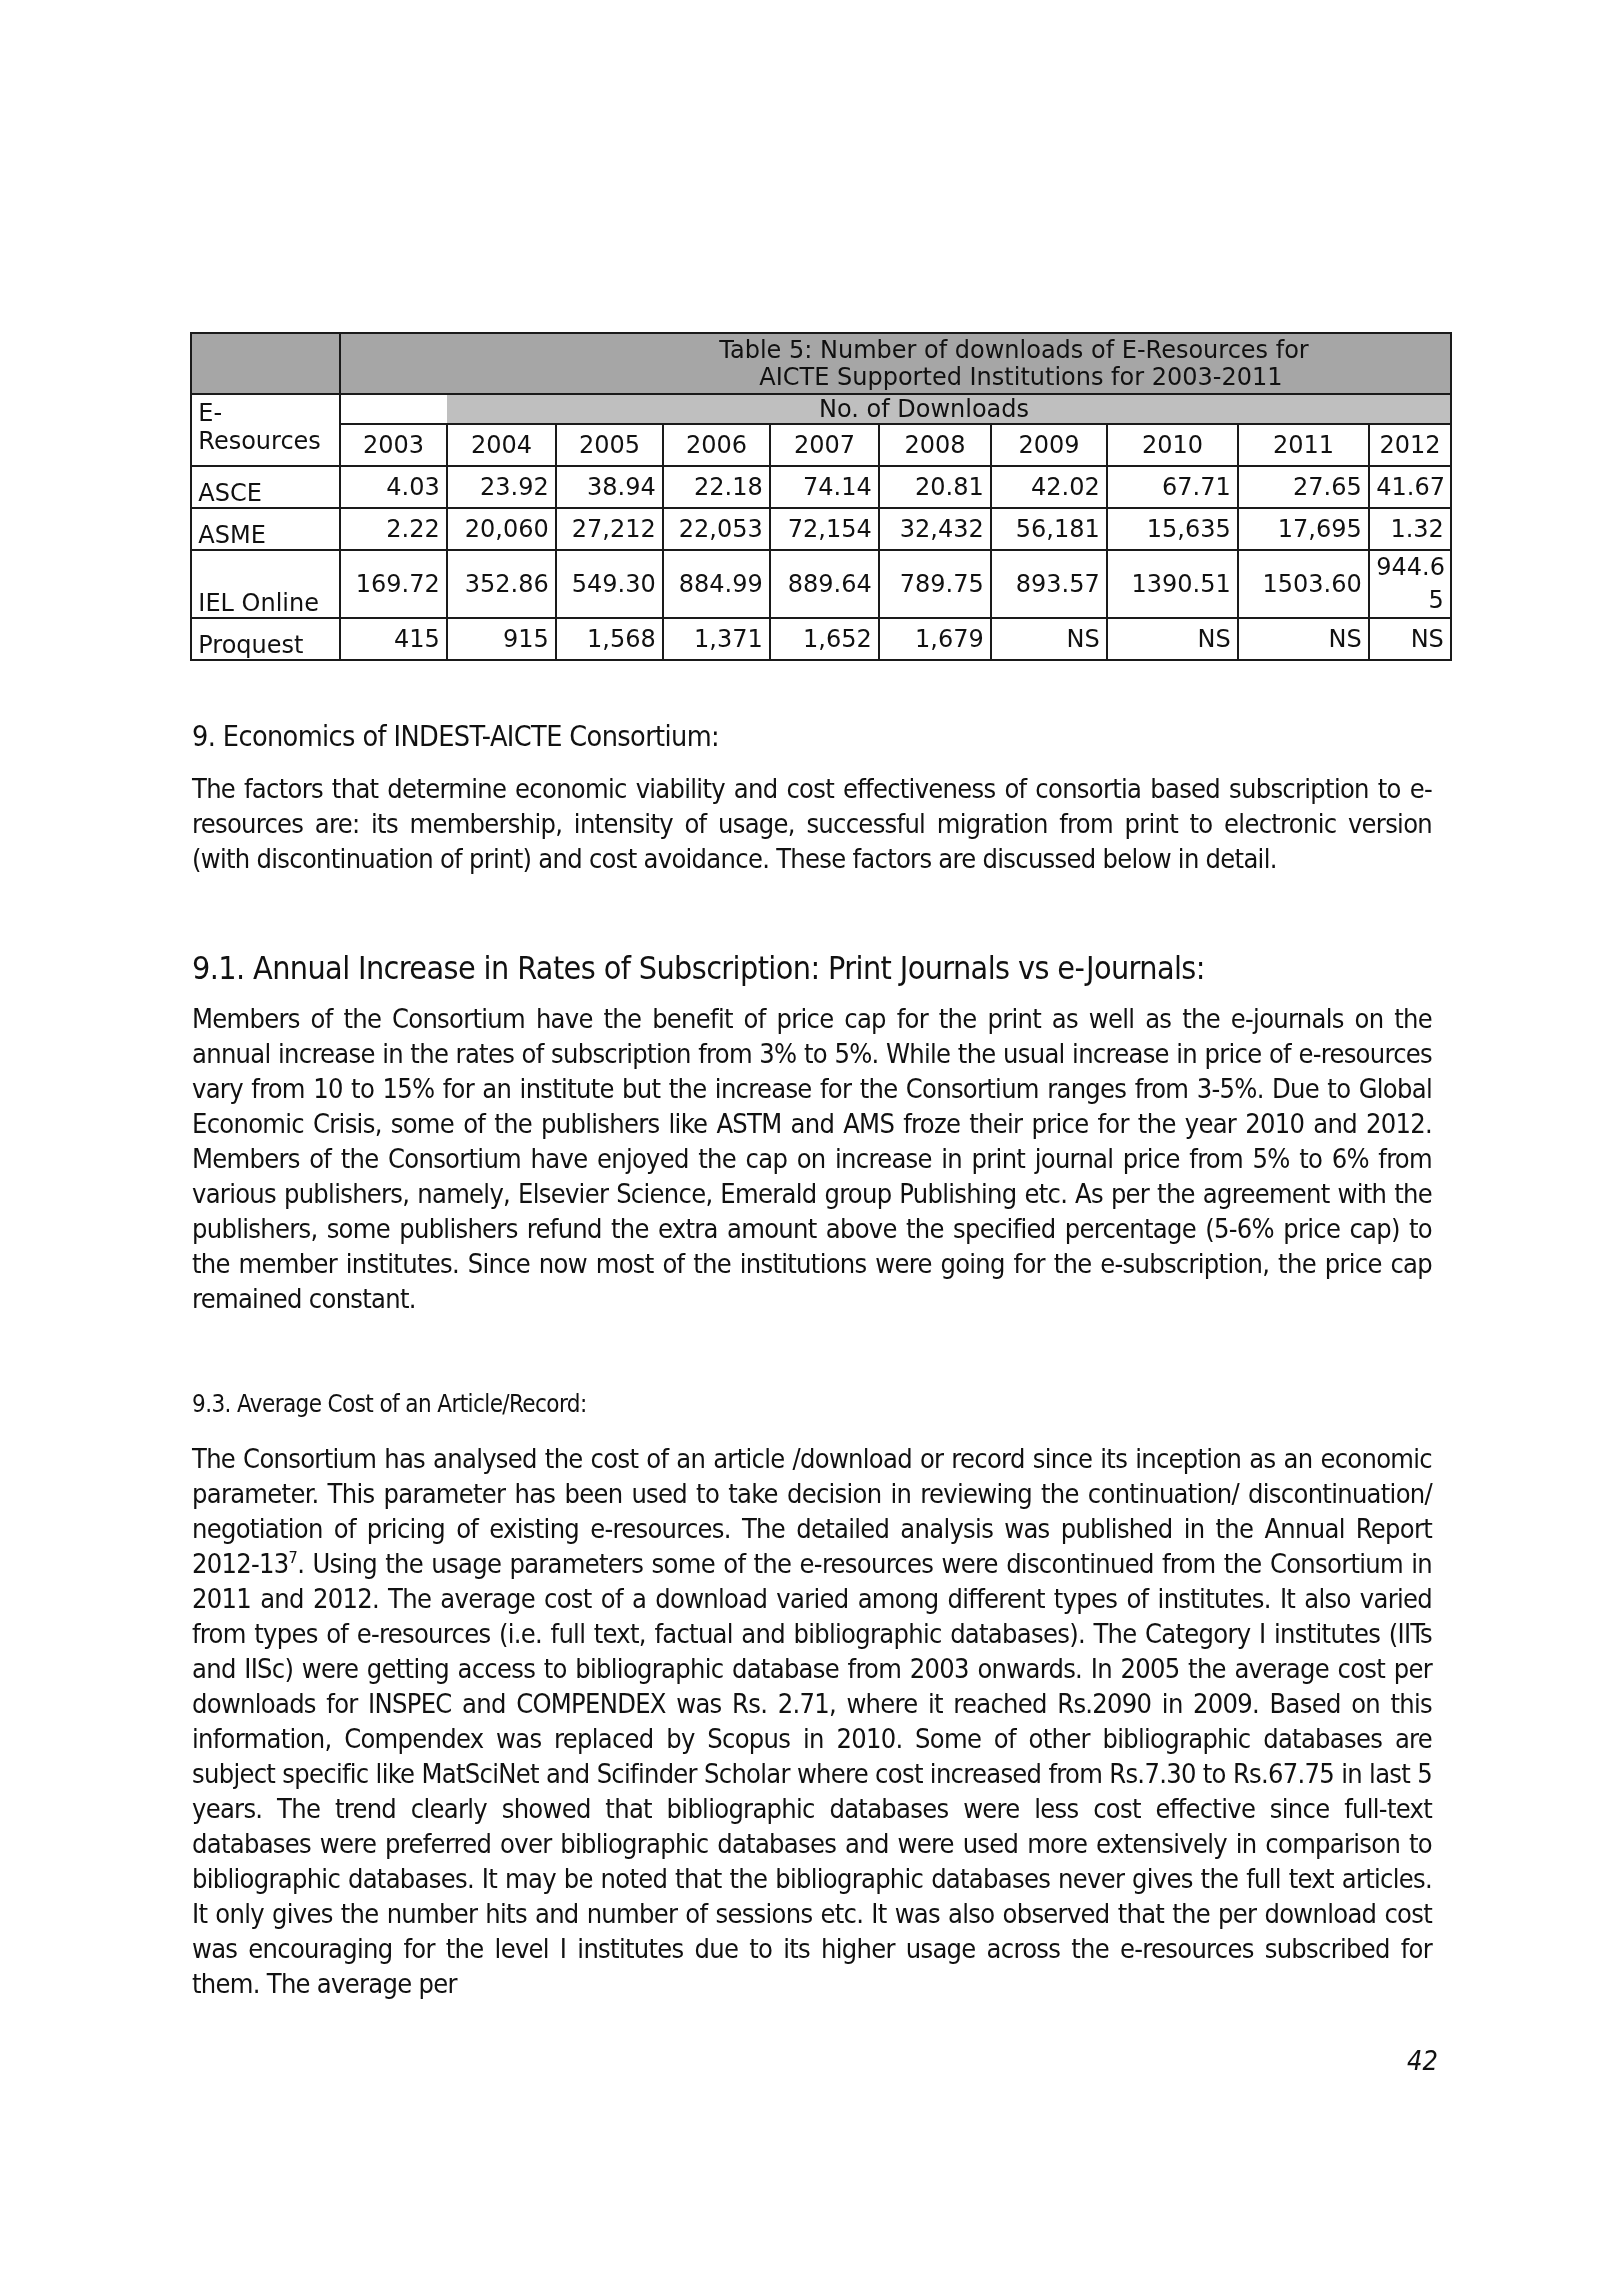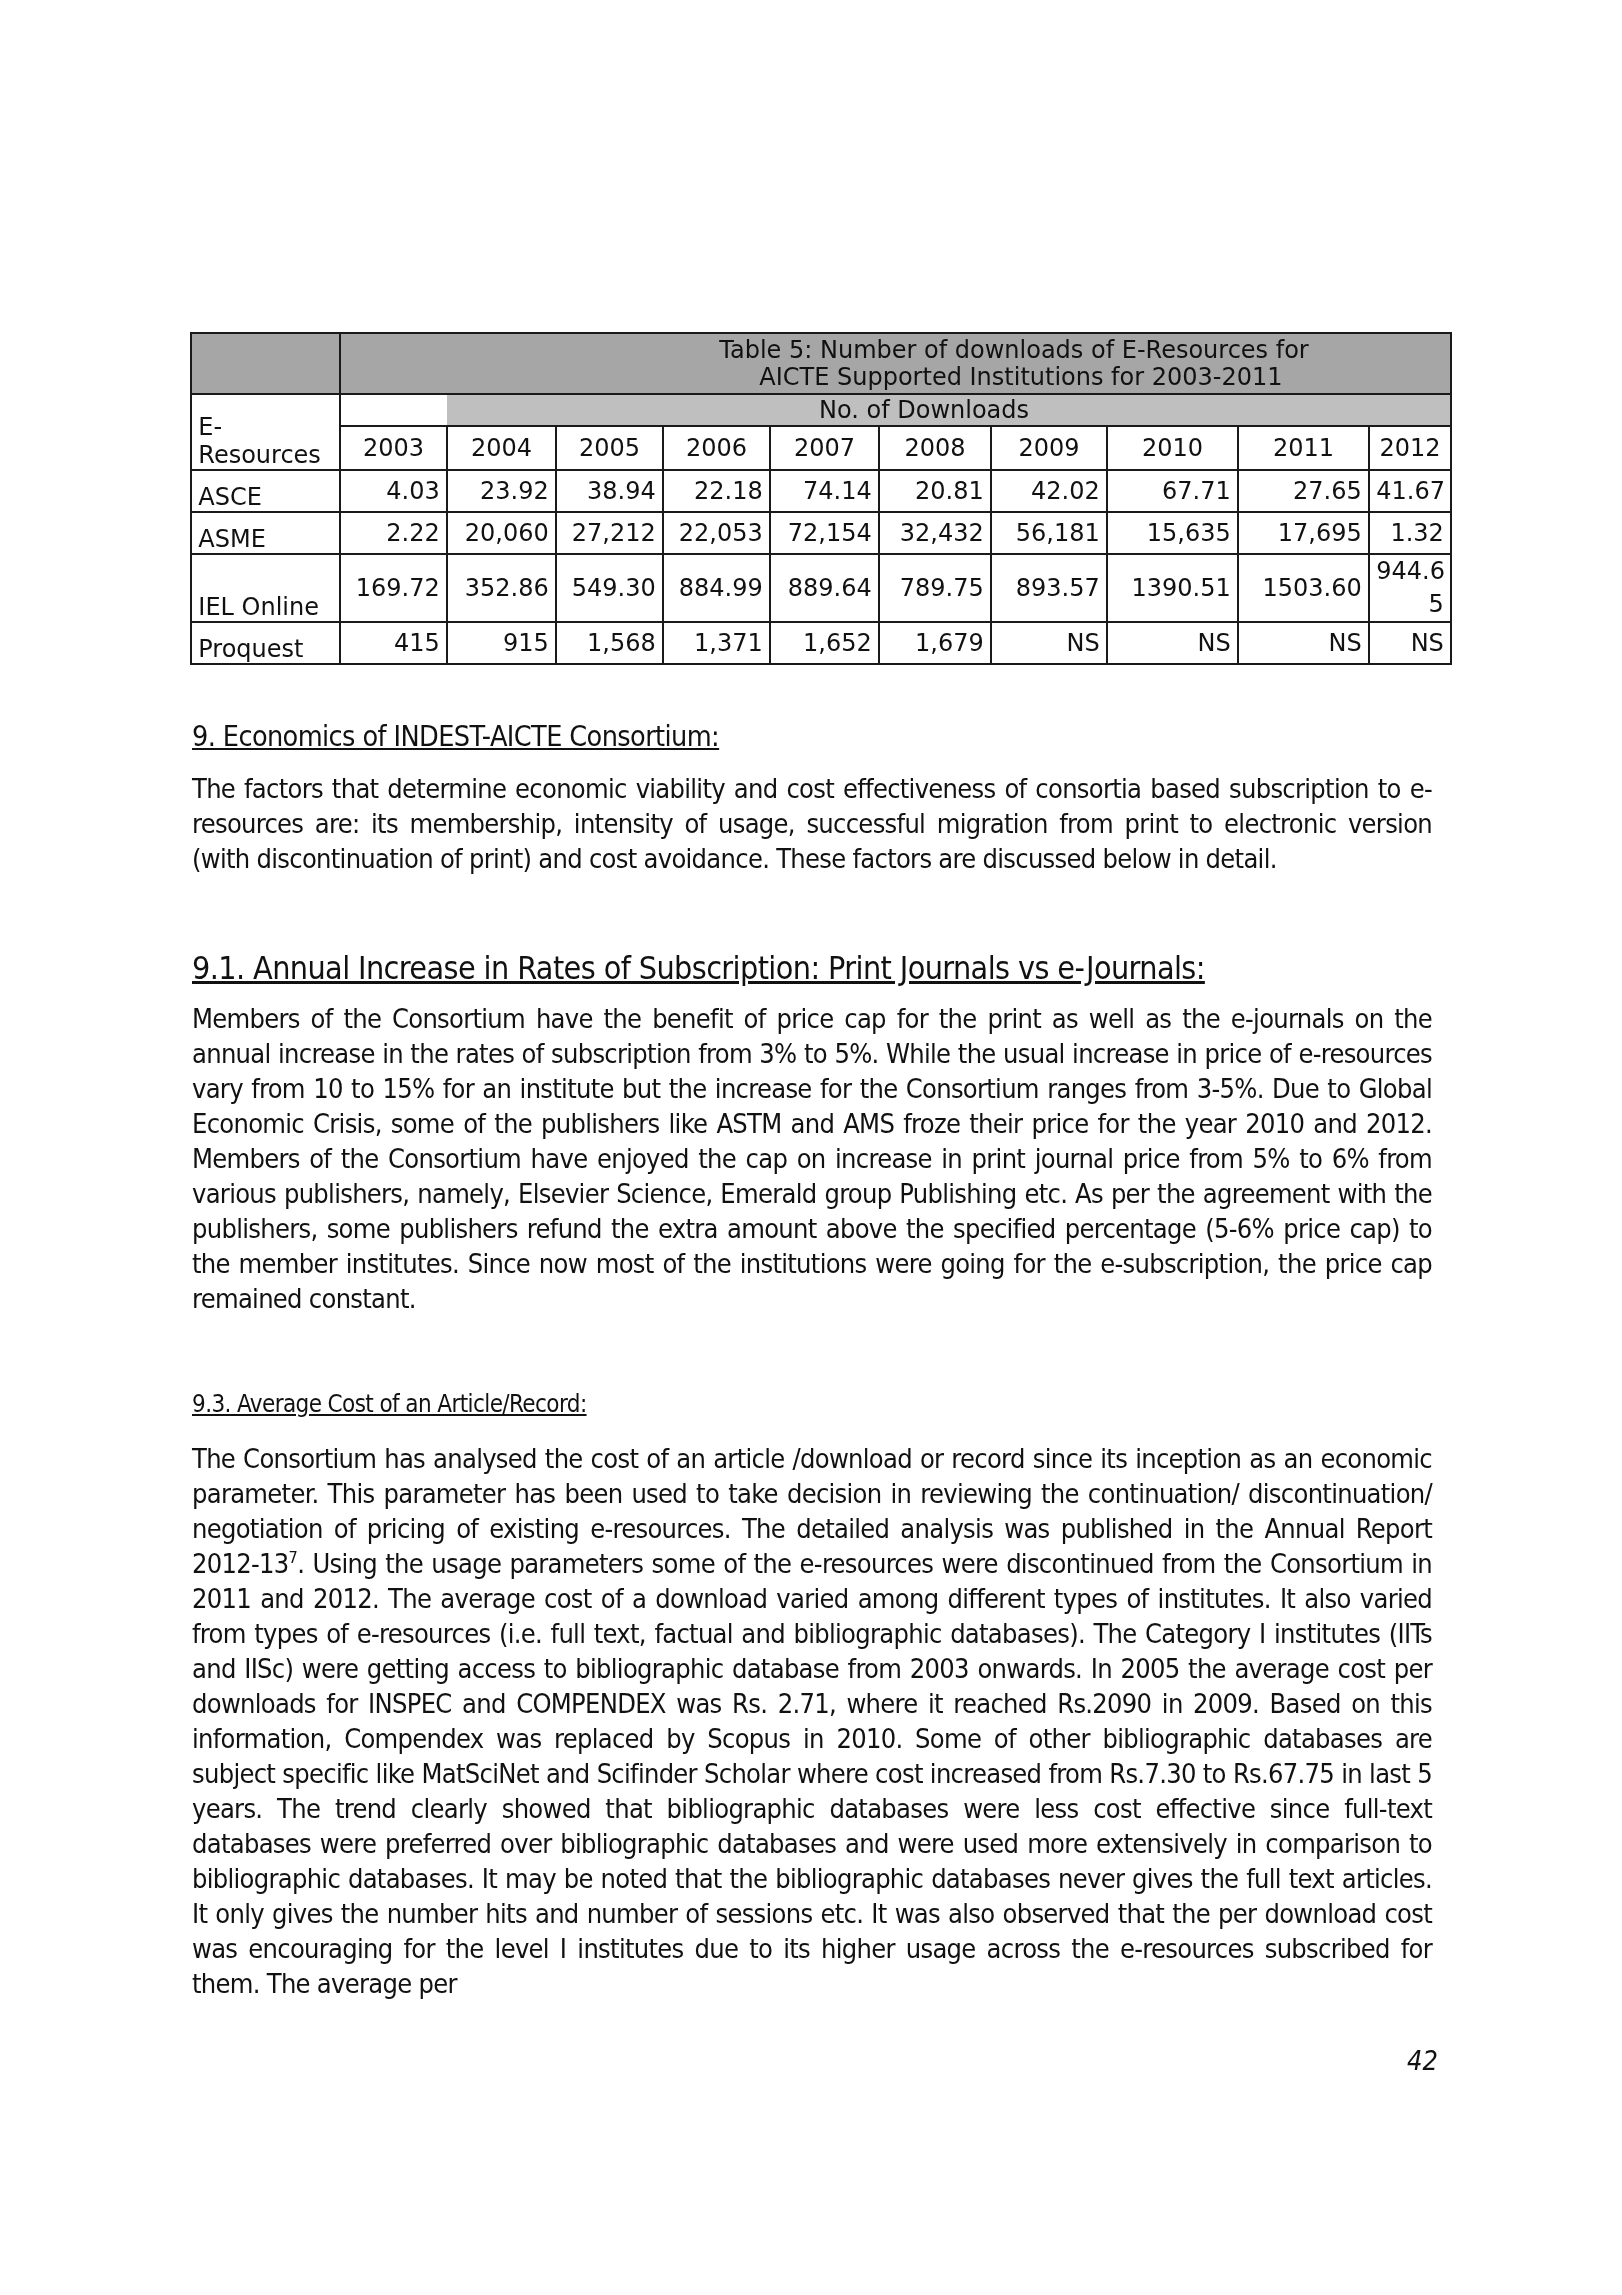--- a/index.html
+++ b/index.html
@@ -11,30 +11,30 @@
   .tbl { position:absolute; left:190px; top:323px; width:1242px; border-collapse:collapse;
          table-layout:fixed; font-size:24px; font-family:"DejaVu Sans",sans-serif; }
   .tbl td { border:2px solid #1a1a1a; padding:0 6.3px; }
   .tbl .title-row td { background:#a6a6a6; height:57px; }
   .tbl .title-cell { text-align:center; line-height:27px; padding-top:1.6px; }
   .tbl .title-cell span { display:block; padding-left:372px; text-align:left; }
   .tbl .title-cell span.l2 { padding-left:412px; }
   .tbl .sub-row td { height:28.5px; }
   .tbl .subhdr-gap { background:#fff; border-right:none !important; }
   .tbl .subhdr { background:#bfbfbf; text-align:left; padding-left:372px; border-left:none !important; }
-  .tbl .res-hdr { text-align:left; vertical-align:top; padding-top:18px; }
+  .tbl .res-hdr { text-align:left; vertical-align:top; padding-top:4px; }
   .tbl .year-row td { height:40px; text-align:center; }
   .tbl .data-row td { text-align:right; height:40px; vertical-align:middle; }
   .tbl .data-row td.name { text-align:left; vertical-align:bottom; padding-bottom:0; }
   .tbl .data-row.tall td { height:55px; }
   .tbl .wrap { line-height:33px; }
 
   .source { position:absolute; left:339px; top:654px; font-size:23px; letter-spacing:-0.5px; }
 
-  h2, h3 { margin:0; font-weight:normal; position:absolute; left:192px; letter-spacing:-0.6px;text-decoration:underline; }
+  h2, h3 { margin:0; font-weight:normal; position:absolute; left:192px; letter-spacing:-0.6px; }
   h2 { top:711px; font-size:28.5px; }
   .h91 { top:940px; font-size:32px; }
   .h93 { top:1381px; font-size:24px; }
 
   .para { position:absolute; left:192px; width:1240px; font-size:27px; line-height:35px;
           text-align:justify; letter-spacing:-0.7px; margin:0; }
   .p1 { top:762px; }
   .p2 { top:992px; }
   .p3 { top:1432px; }
   .pagenum { position:absolute; left:1407px; top:2036px; font-size:27px;font-style:italic; }

